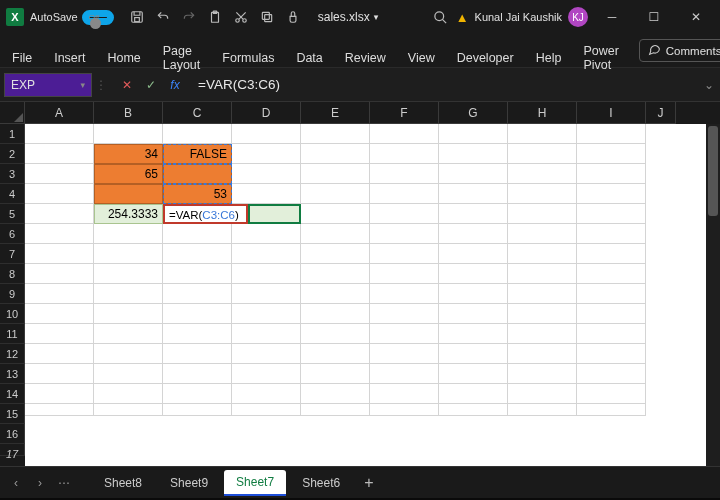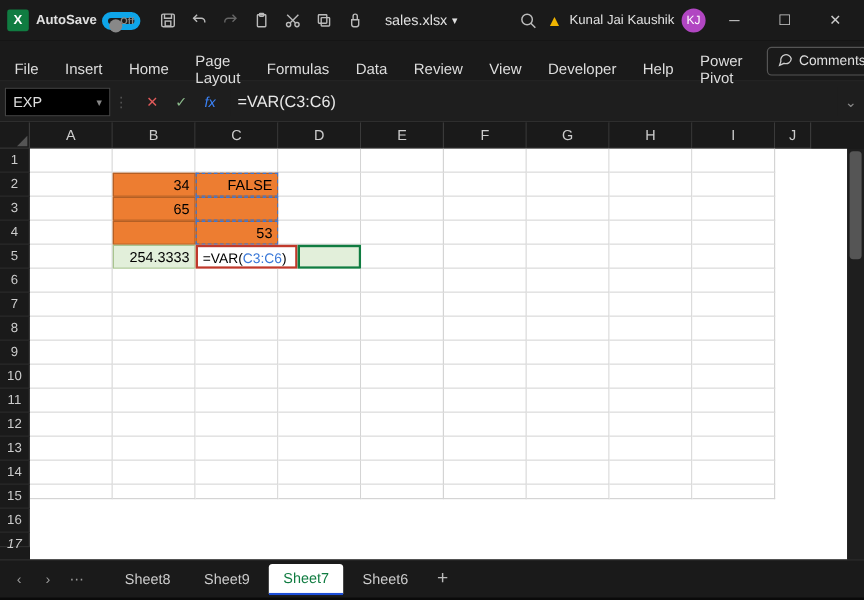--- a/index.html
+++ b/index.html
@@ -1,42 +1,42 @@
 <!DOCTYPE html>
 <html><head>
 <meta charset="utf-8">
 <style>
   * { box-sizing: border-box; margin: 0; padding: 0; font-family: "Segoe UI", Arial, sans-serif; }
   body { background: #0a0a0a; width: 720px; height: 500px; overflow: hidden; color: #e0e0e0; font-size: 12px; }
 
   
   .titlebar { height: 34px; background: #1a1a1a; display: flex; align-items: center; padding: 0 6px; gap: 6px; }
   .app-icon { width: 18px; height: 18px; background: #107c41; display: flex; align-items: center; justify-content: center; font-size: 11px; font-weight: bold; color: #fff; border-radius: 2px;}
-  .autosave { display: flex; align-items: center; gap: 4px; font-size: 11px; font-weight: bold; }
-  .toggle { width: 32px; height: 15px; border: 5px solid #0ea5e9; border-radius: 9px; position: relative; display:flex; align-items:center; justify-content:flex-end; padding:0 0; font-size:8px; color:#888;}
+  .autosave { display: flex; align-items: center; gap: 4px; font-size: 11px; }
+  .toggle { width: 32px; height: 15px; border: 7px solid #0ea5e9; border-radius: 9px; position: relative; display:flex; align-items:center; padding:0 0; font-size:8px; color:#888;}
   .toggle::before { content:""; position:absolute; left:1px; top:1px; width:11px; height:11px; border-radius:50%; background:#888;}
   .tb-icons { display:flex; gap:8px; margin-left:8px; }
   .tb-icon { width:18px; height:18px; display:flex; align-items:center; justify-content:center; color:#bbb; font-size:12px;}
   .filename { margin-left:10px; font-size:12px; display:flex; align-items:center; gap:4px; }
   .tb-spacer { flex:1; }
   .search { color:#bbb; }
   .user { display:flex; align-items:center; gap:6px; font-size:11px; }
   .avatar { width:20px; height:20px; border-radius:50%; background:#b146c2; display:flex; align-items:center; justify-content:center; font-size:10px; color:#fff; }
   .winbtn { width:36px; height:28px; display:flex; align-items:center; justify-content:center; color:#ccc; font-size:12px;}
   .warn-tri { color:#f0b400; font-size:13px;}
 
   
   .ribbon { height: 34px; background: #1a1a1a; border-bottom: 1px solid #2a2a2a; display:flex; align-items:center; padding: 0 10px; gap: 18px; }
   .rtab { font-size: 12.5px; color:#ddd; padding: 4px 2px; margin-top: 14px; }
   .ribbon-right { margin-left:auto; display:flex; gap:8px; align-items:center;}
   .comments-btn { border:1px solid #555; border-radius:4px; padding:3px 8px; font-size:11.5px; display:flex; align-items:center; gap:5px;}
 
   
   .fbar { height: 34px; background: #1e1e1e; display:flex; align-items:center; border-bottom:1px solid #333;}
-  .namebox { width:88px; height:24px; margin-left:4px; background:#000000; border:1px solid #444; display:flex; align-items:center; padding:0 6px; font-size:12px; justify-content:space-between;}
+  .namebox { width:88px; height:24px; margin-left:4px; background:#4c1d95; border:1px solid #444; display:flex; align-items:center; padding:0 6px; font-size:12px; justify-content:space-between;}
   .fb-icons { display:flex; gap:6px; margin:0 8px;}
   .fb-icon { width:18px; height:18px; display:flex; align-items:center; justify-content:center; font-size:12px;}
   .fb-x { color:#e05a5a;}
   .fb-chk { color:#8ab98a;}
   .fb-fx { font-style:italic; color:#3b82f6;}
   .formula-input { flex:1; background:#1e1e1e; color:#e8e8e8; border:none; font-size:13.5px; padding:4px 6px; outline:none;}
   .fbar-expand { width:22px; text-align:center; color:#888;}
 
   
   .grid-wrap { position:relative; height: 364px; background:#1a1a1a; display:flex; }

